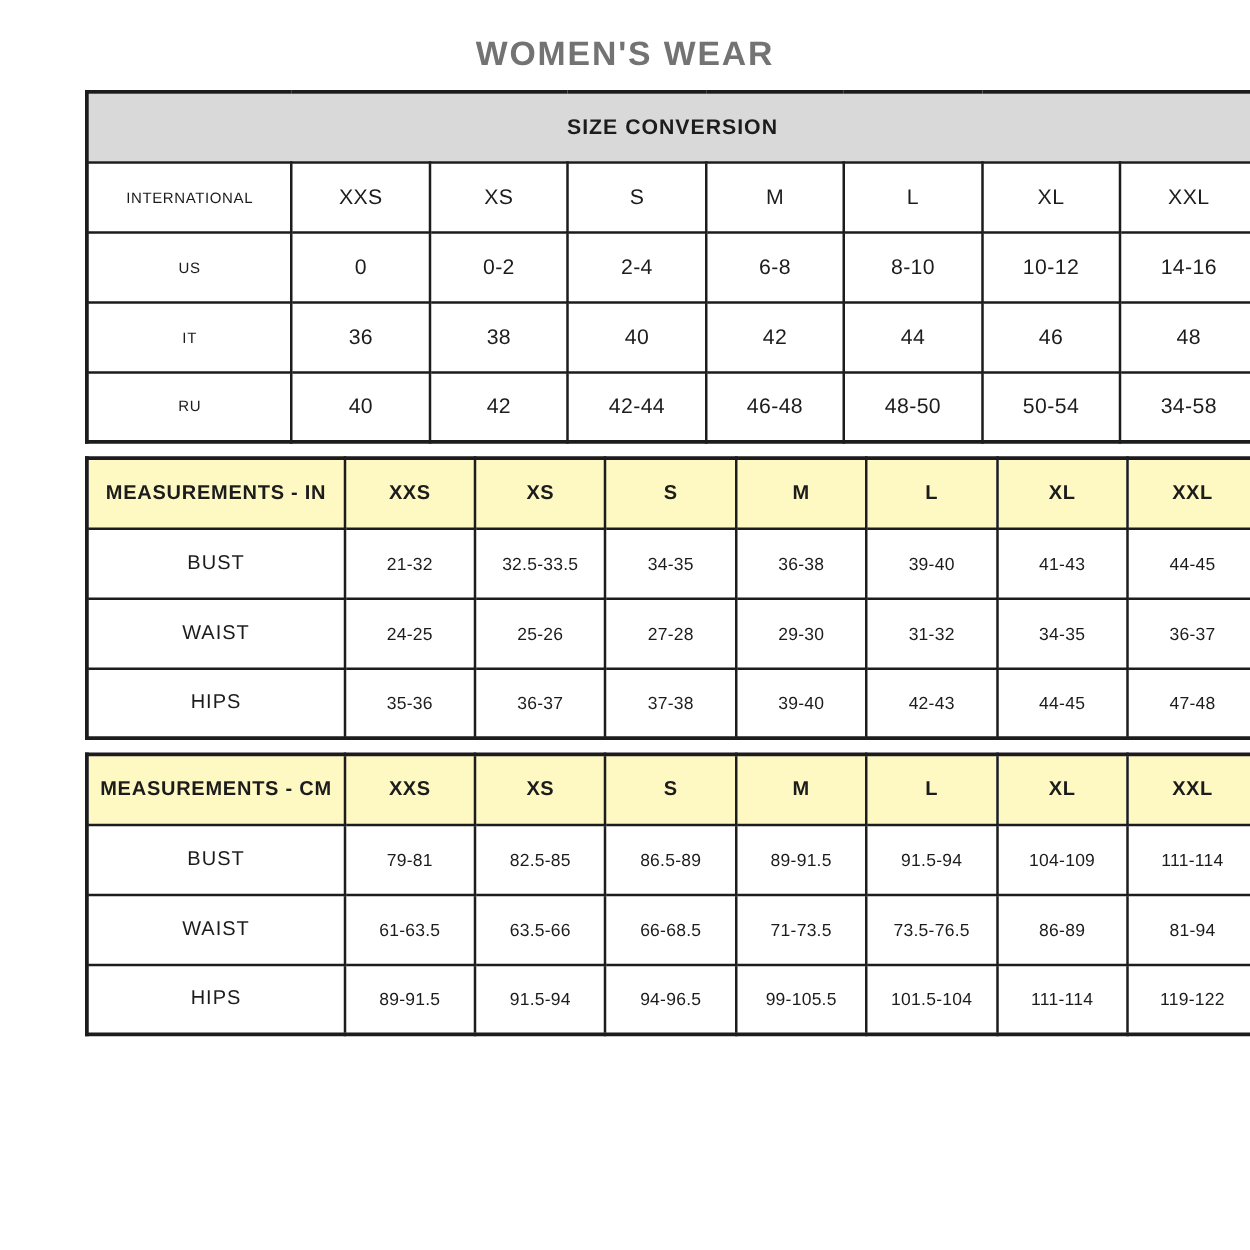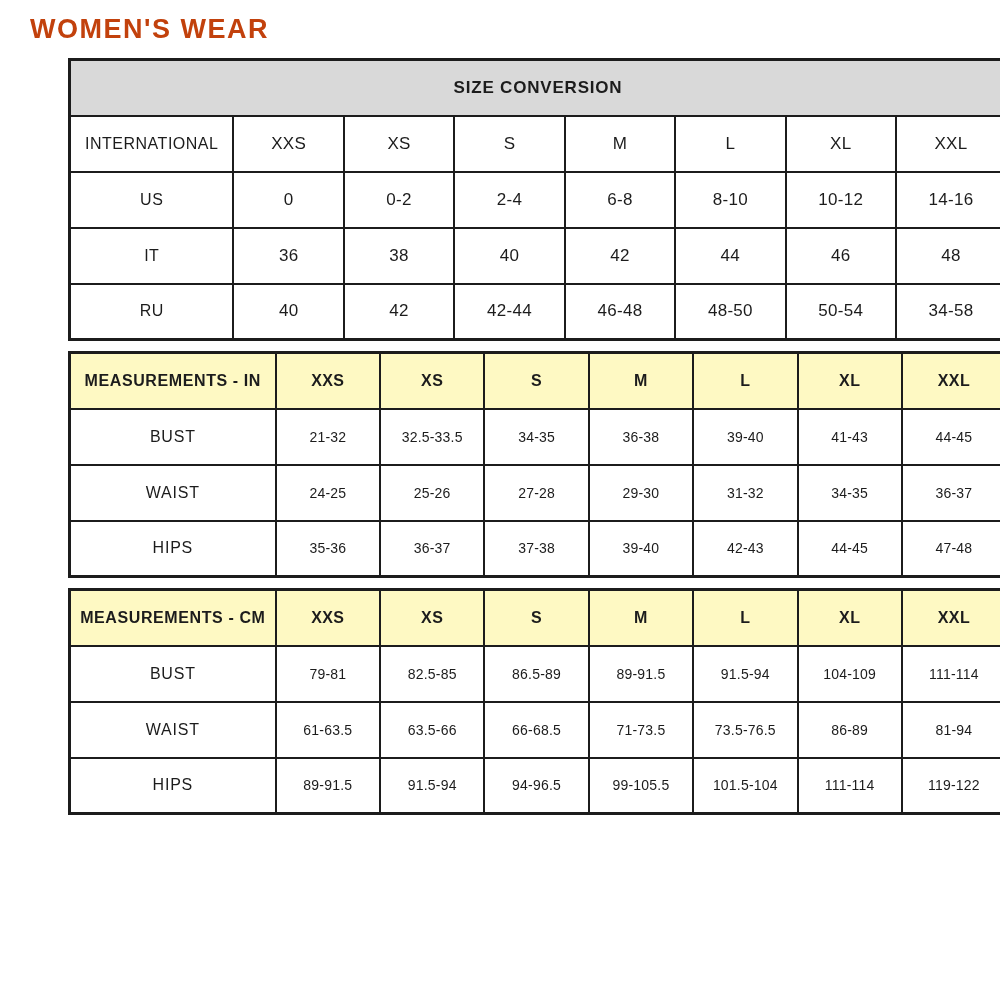--- a/index.html
+++ b/index.html
@@ -11,25 +11,26 @@
     font-family: "Liberation Sans", sans-serif;
     color: #1c1c1c;
     -webkit-font-smoothing: antialiased;
   }
   .page {
     width: 940px;
     margin: 0 auto;
     padding-top: 6px;
   }
   .title {
+    text-align: center;
     font-size: 27px;
     font-weight: 700;
     letter-spacing: 1.5px;
-    margin: 8px 0 13px 0;
-    color: #c2410c;
+    margin: 22px 0 13px 0;
+    color: #737373;
   }
   table.tbl {
     width: 940px;
     table-layout: fixed;
     border-collapse: collapse;
     border: 3px solid #1c1c1c;
     margin-bottom: 10px;
     background: #ffffff;
     margin-left: 38px;
   }
@@ -44,21 +45,21 @@
   table.tbl tr { height: 56px; }
 
   
   .span-head {
     background: #d9d9d9;
     font-weight: 700;
     font-size: 17px;
     letter-spacing: 0.8px;
   }
   .tbl-conversion td { font-size: 17px; letter-spacing: 0.3px; }
-  .tbl-conversion td.label-cell { font-size: 16px; letter-spacing: 0.5px; }
+  .tbl-conversion td.label-cell { font-size: 12px; letter-spacing: 0.5px; }
 
   
   .tbl-meas thead th {
     background: #fef9c3;
     font-weight: 700;
     font-size: 16px;
     letter-spacing: 0.4px;
   }
   .tbl-meas thead th.label-cell { font-size: 16px; letter-spacing: 0.6px; }
   .tbl-meas td { font-size: 14px; letter-spacing: 0.2px; }

